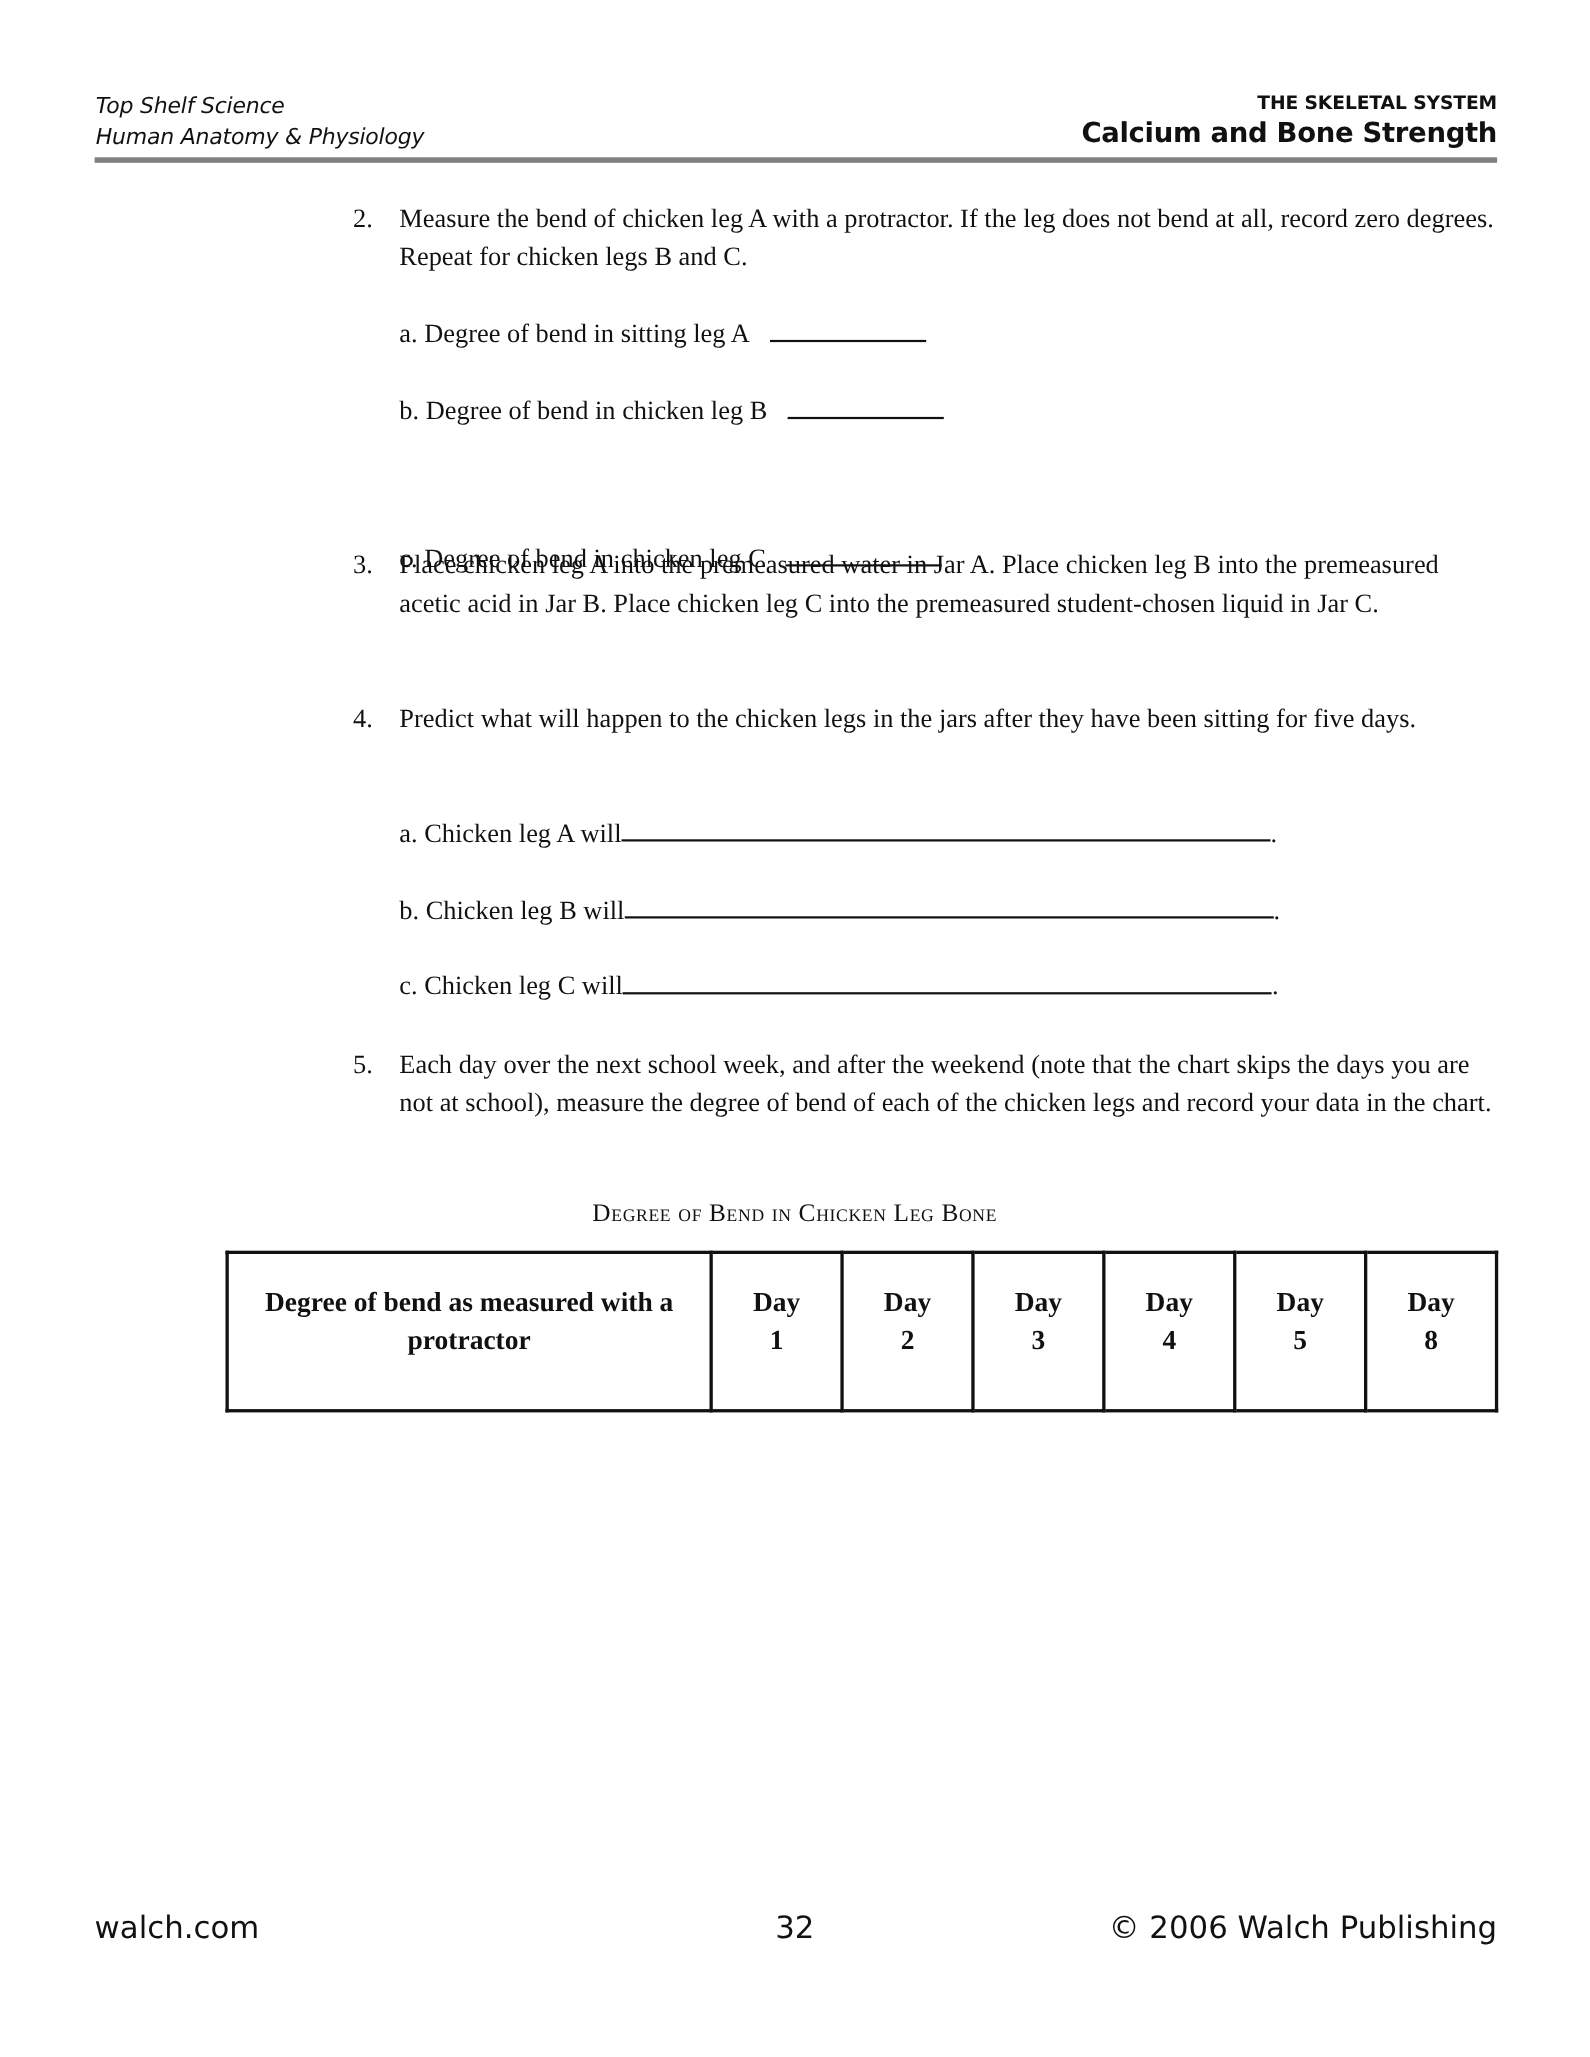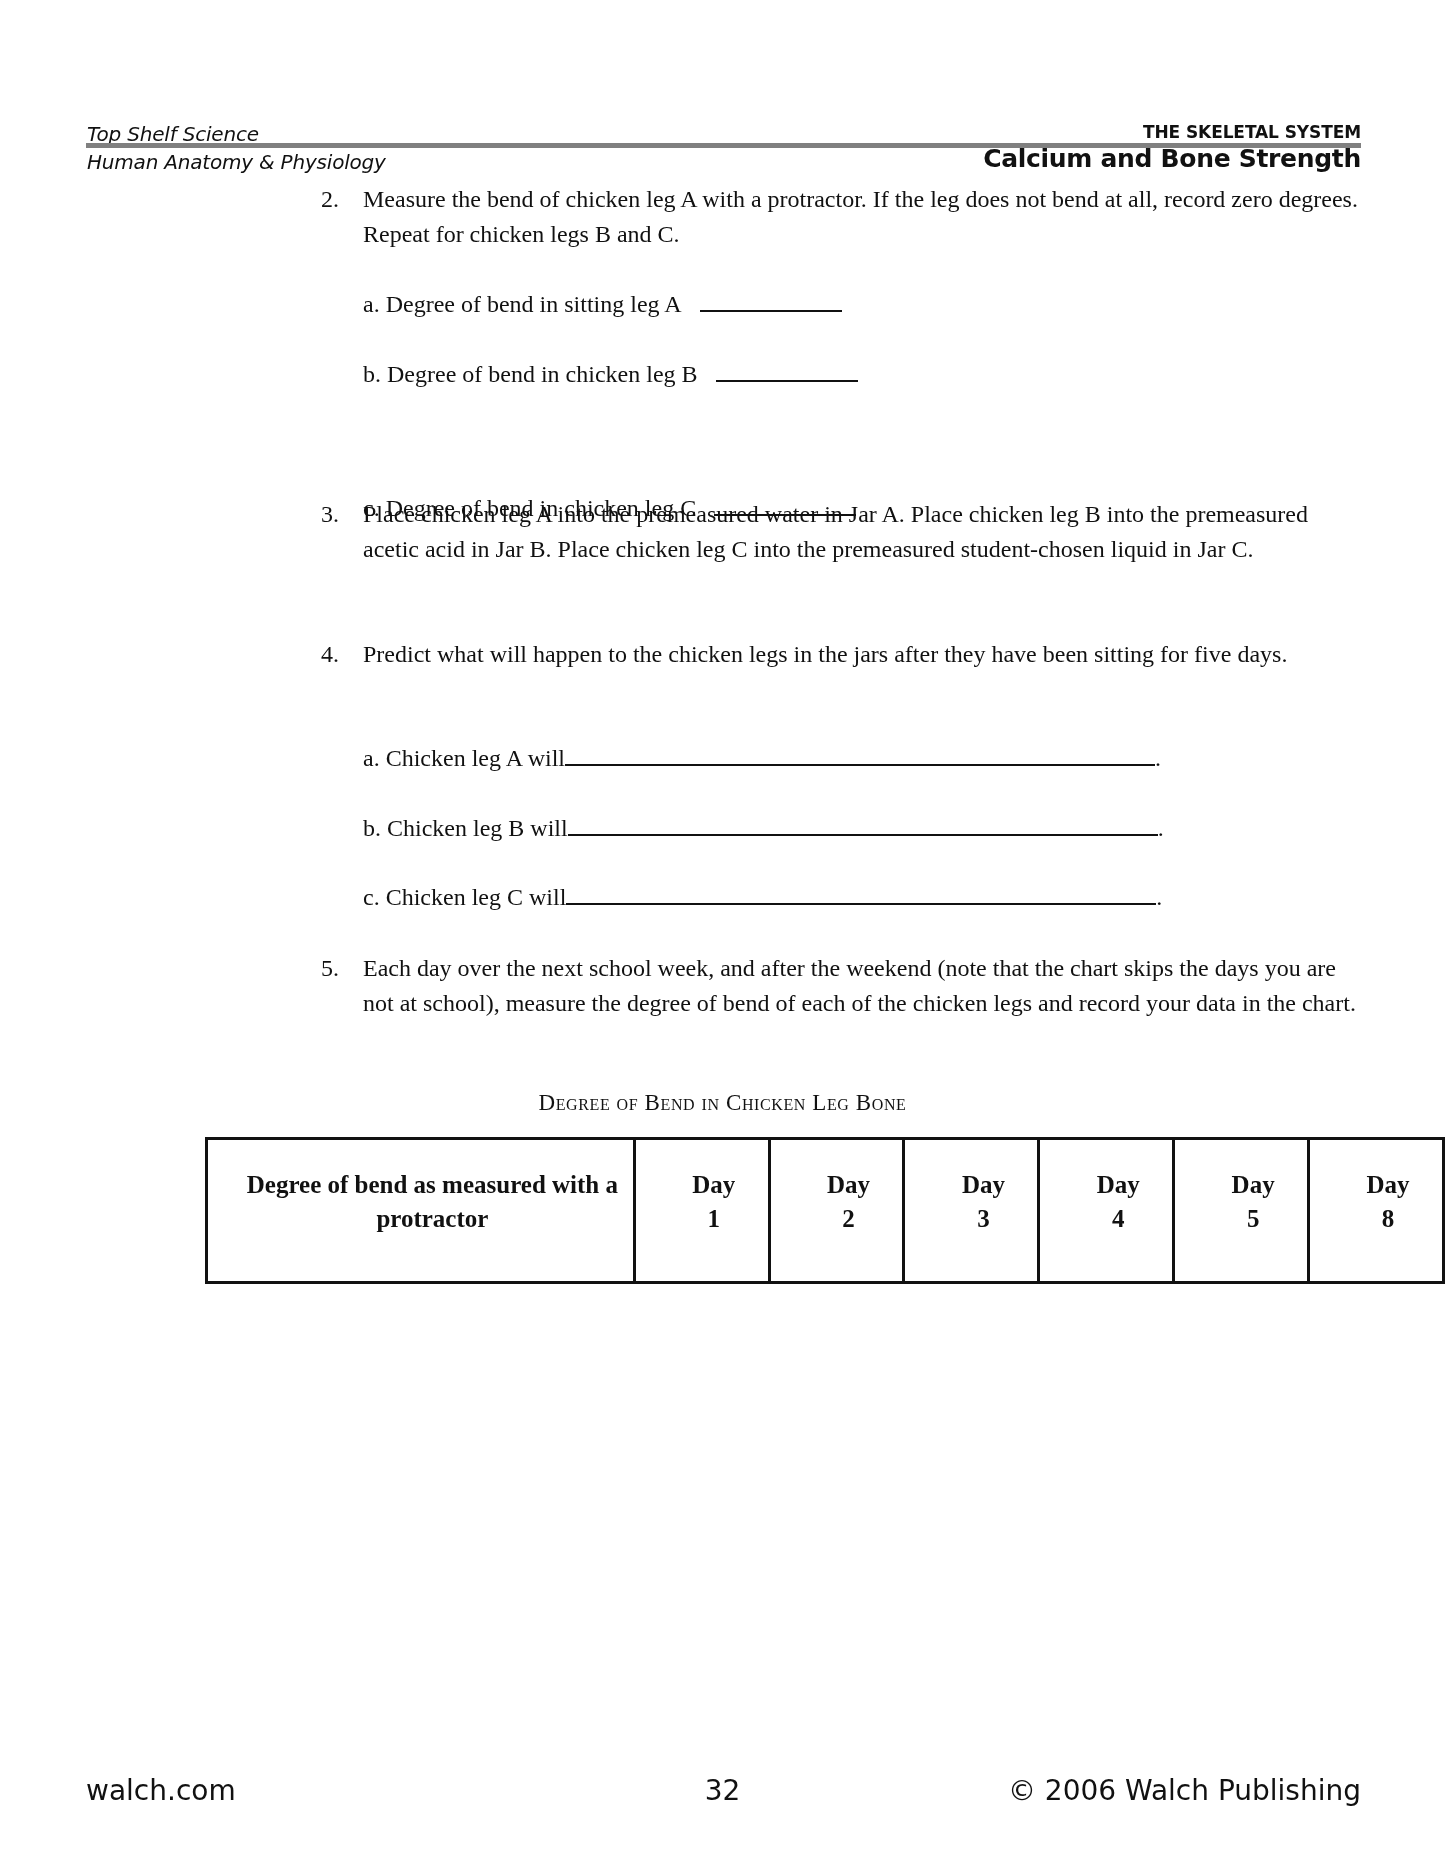--- a/index.html
+++ b/index.html
@@ -1,17 +1,17 @@
 <!DOCTYPE html>
 <html><head>
   <meta charset="utf-8">
   <style>
     html, body { margin: 0; padding: 0; background: #ffffff; }
     body { width: 1445px; height: 1870px; position: relative; overflow: hidden; color: #111; }
-    .sans { font-family: "DejaVu Sans", "Liberation Sans", sans-serif; margin-top: 38px; }
+    .sans { font-family: "DejaVu Sans", "Liberation Sans", sans-serif; }
     .serif { font-family: "Liberation Serif", "DejaVu Serif", serif; }
 
     
     .hdr-left { position: absolute; left: 87px; top: 82px; font-style: italic; font-size: 20px; line-height: 28px; letter-spacing: -0.2px; }
     .hdr-right { position: absolute; right: 84px; top: 82px; text-align: right; font-weight: bold; }
     .hdr-right .small { font-size: 17px; line-height: 24px; letter-spacing: -0.1px; }
     .hdr-right .big { font-size: 25px; line-height: 30px; letter-spacing: -0.3px; }
     .rule { position: absolute; left: 86px; right: 84px; top: 143px; height: 5px; background: #808080; }
 
     
@@ -21,21 +21,21 @@
     .sub { position: absolute; left: 363px; font-size: 24px; line-height: 35px; white-space: nowrap; }
     .blank { display: inline-block; border-bottom: 2px solid #111; vertical-align: baseline; height: 1px; }
     .b-short { width: 142px; margin-left: 18px; }
     .b-long { width: 590px; }
 
     .table-title { position: absolute; left: 0; width: 1445px; top: 1090px; text-align: center; font-size: 23px; font-variant: small-caps; letter-spacing: 0.6px; }
 
     
     table.bend { position: absolute; left: 205px; top: 1137px; border-collapse: collapse; }
     table.bend td, table.bend th { border: 3px solid #111; padding: 0; }
-    table.bend th { font-weight: bold; font-size: 25px; line-height: 34px; text-align: center; vertical-align: top; padding-top: 28px; height: 113px; padding-left: 24px; }
+    table.bend th { font-weight: bold; font-size: 25px; line-height: 34px; text-align: center; vertical-align: top; padding-top: 28px; height: 113px; }
     th.desc { width: 437px; }
     th.day { width: 116px; }
     td.label { font-size: 23px; line-height: 35px; vertical-align: top; padding: 28px 0 0 15px !important; box-sizing: border-box; }
     tr.row-a td { height: 97px; }
     tr.row-b td { height: 137px; }
     tr.row-c td { height: 136px; }
     .c-line { display: block; width: 393px; border-bottom: 2px solid #111; margin-top: 56px; }
 
     
     .foot { position: absolute; top: 1736px; font-size: 28px; }

